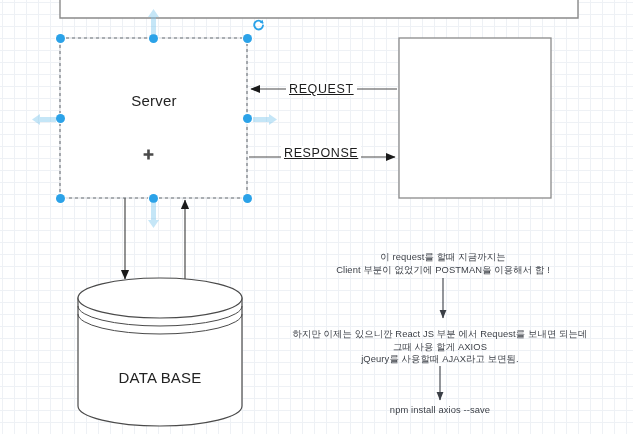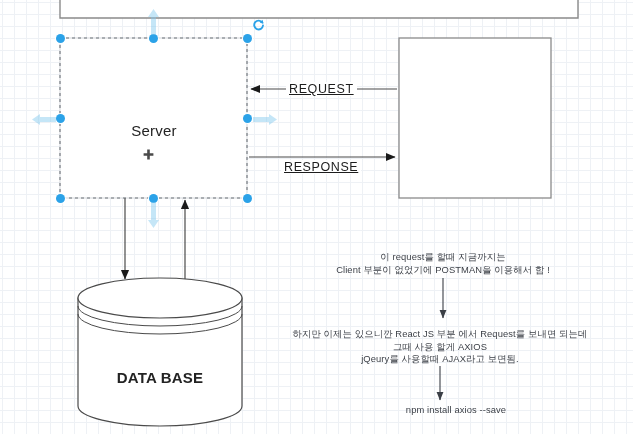--- a/index.html
+++ b/index.html
@@ -136,28 +136,28 @@
     </g>
     <g>
       <line x1="440" y1="366" x2="440" y2="400" stroke="#3b3f46" stroke-width="1.1" marker-end="url(#ah-thin)"></line>
     </g>
 
     <g>
       <rect x="60" y="38" width="187" height="160" fill="none" stroke="#6d7278" stroke-width="1.1" stroke-dasharray="3 3"></rect>
     </g>
   </svg>
 
-  <div class="node-label" style="left:108px; top:122px; width:92px;">Server</div>
-
-
-  <div class="node-label" style="left:105px; top:369px; width:110px;font-weight:bold;">DATA BASE</div>
+  <div class="node-label" style="left:108px; top:92px; width:92px;">Server</div>
+
+
+  <div class="node-label" style="left:105px; top:369px; width:110px;">DATA BASE</div>
 
   <div class="edge-label" style="left:286px; top:82px;">REQUEST</div>
 
-  <div class="edge-label" style="left:281px; top:160px;">RESPONSE</div>
+  <div class="edge-label" style="left:281px; top:146px;">RESPONSE</div>
 
   <div class="sel-handle" style="left:60px;  top:38px;"></div>
   <div class="sel-handle" style="left:153px; top:38px;"></div>
   <div class="sel-handle" style="left:247px; top:38px;"></div>
   <div class="sel-handle" style="left:60px;  top:118px;"></div>
   <div class="sel-handle" style="left:247px; top:118px;"></div>
   <div class="sel-handle" style="left:60px;  top:198px;"></div>
   <div class="sel-handle" style="left:153px; top:198px;"></div>
   <div class="sel-handle" style="left:247px; top:198px;"></div>
 
@@ -202,17 +202,17 @@
     <div>이 request를 할때 지금까지는</div>
     <div>Client 부분이 없었기에   POSTMAN을 이용해서 함 !</div>
   </div>
 
   <div class="note" style="left:240px; top:328px; width:400px;">
     <div>하지만 이제는 있으니깐 React JS 부분 에서  Request를 보내면 되는데</div>
     <div>그때 사용 할게  AXIOS</div>
     <div>jQeury를 사용할때 AJAX라고 보면됨.</div>
   </div>
 
-  <div class="note" style="left:290px; top:404px; width:300px;margin-left:16px;">
+  <div class="note" style="left:290px; top:404px; width:300px;">
     <div>npm install axios --save</div>
   </div>
 
 </div>
 
 </body></html>

